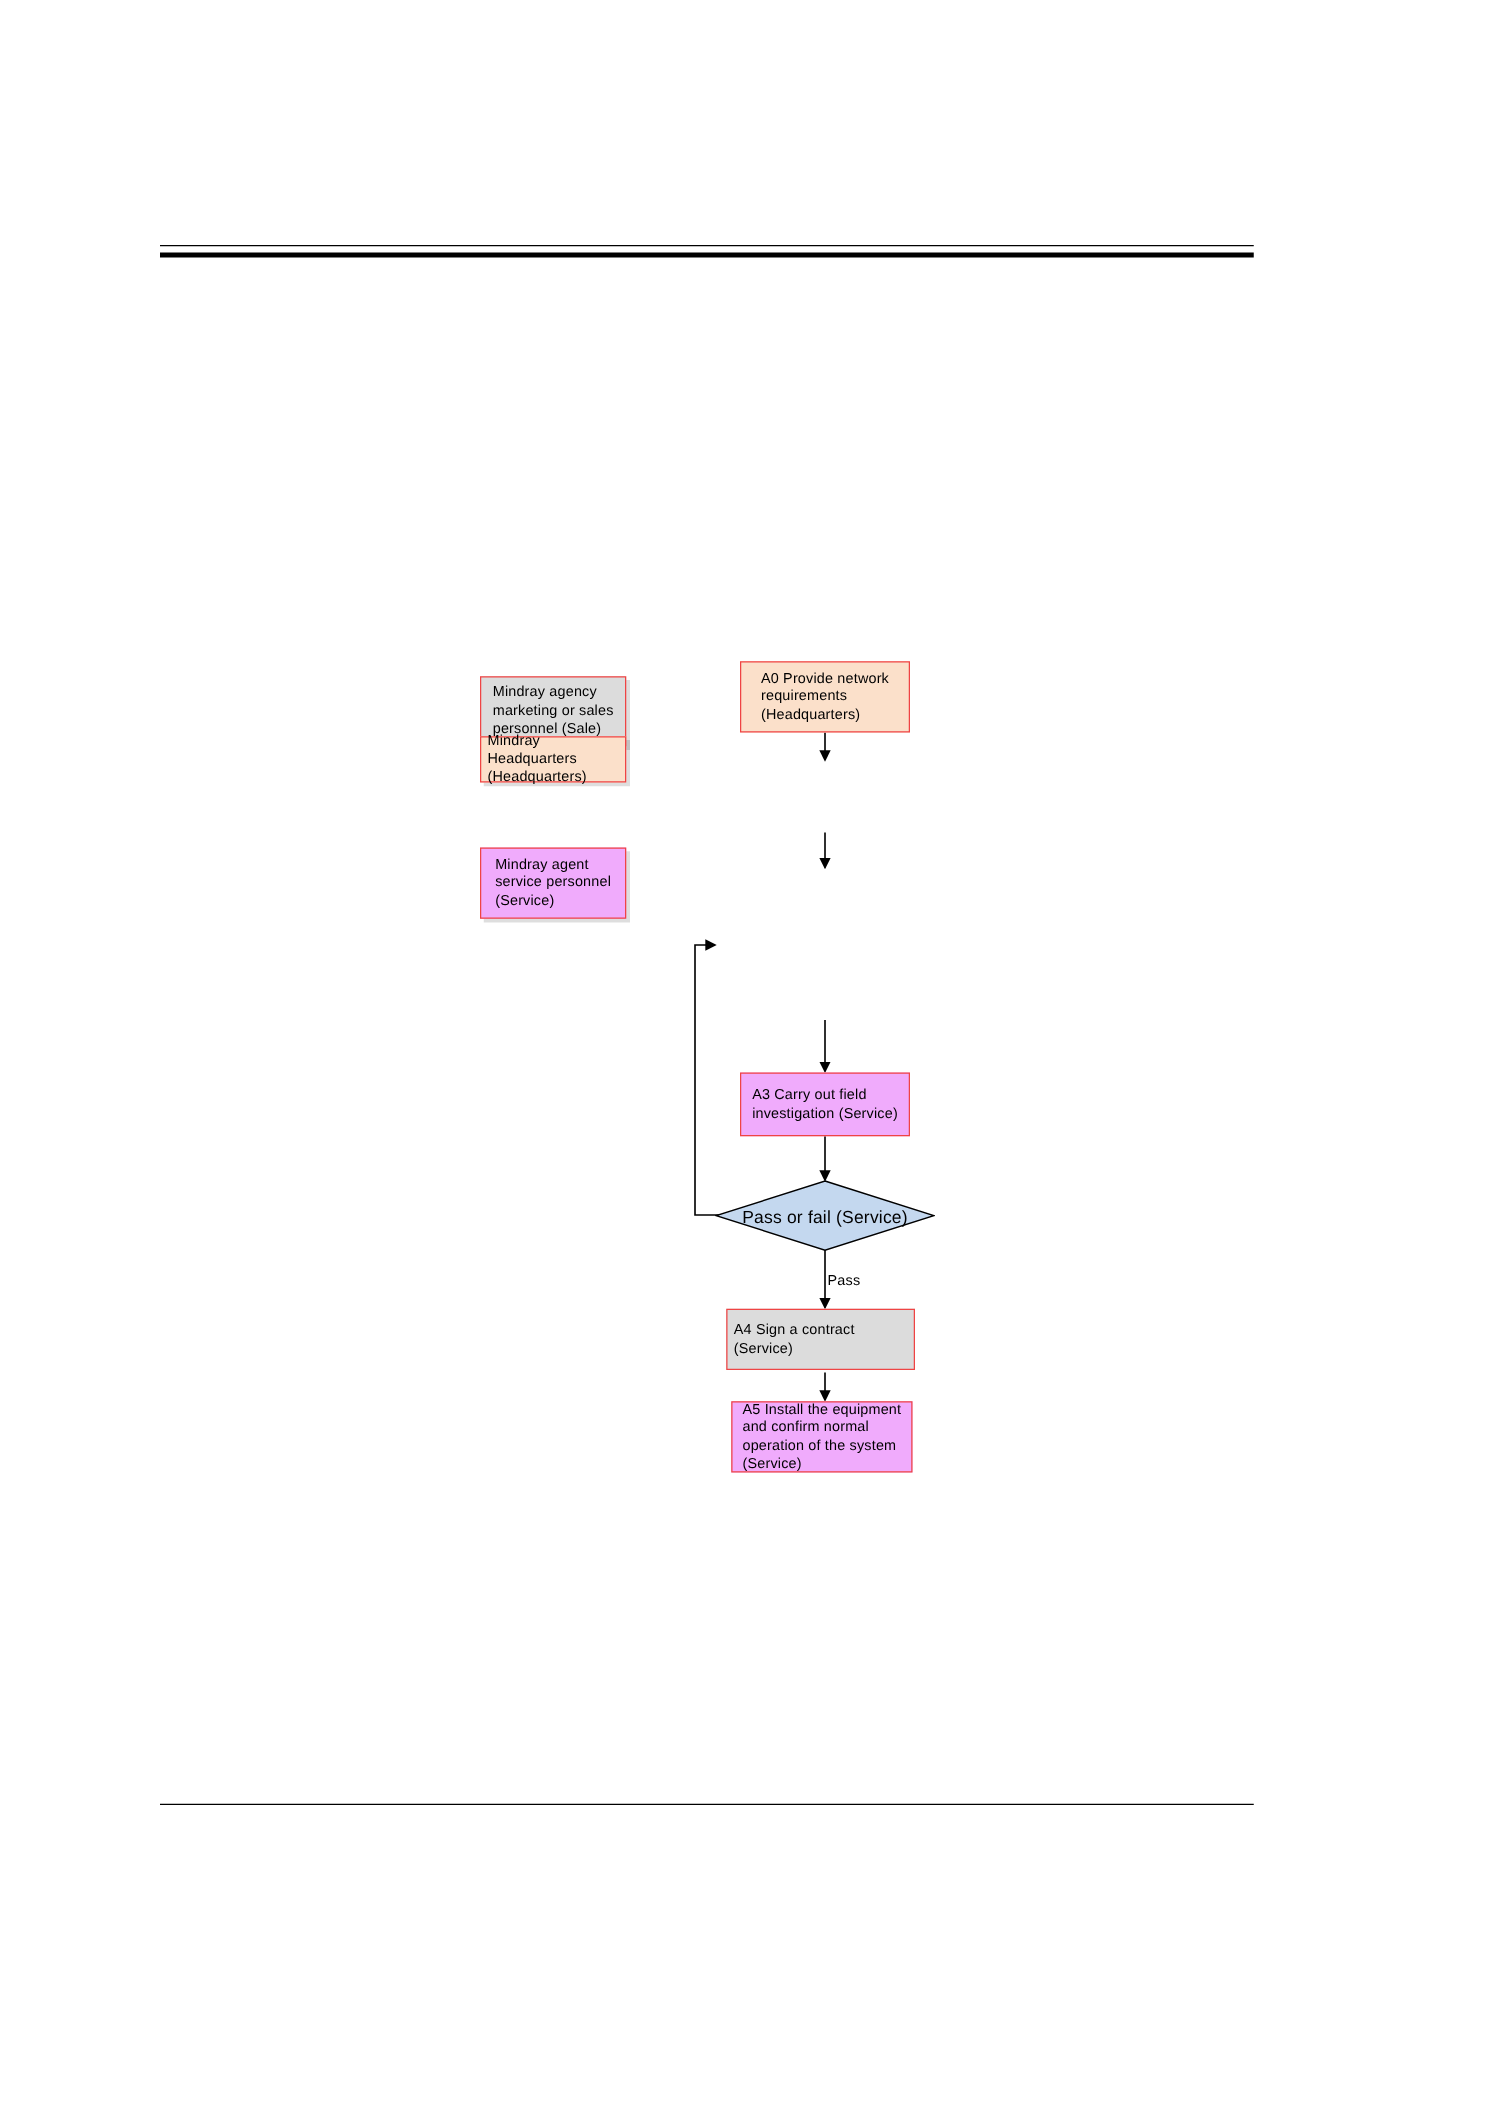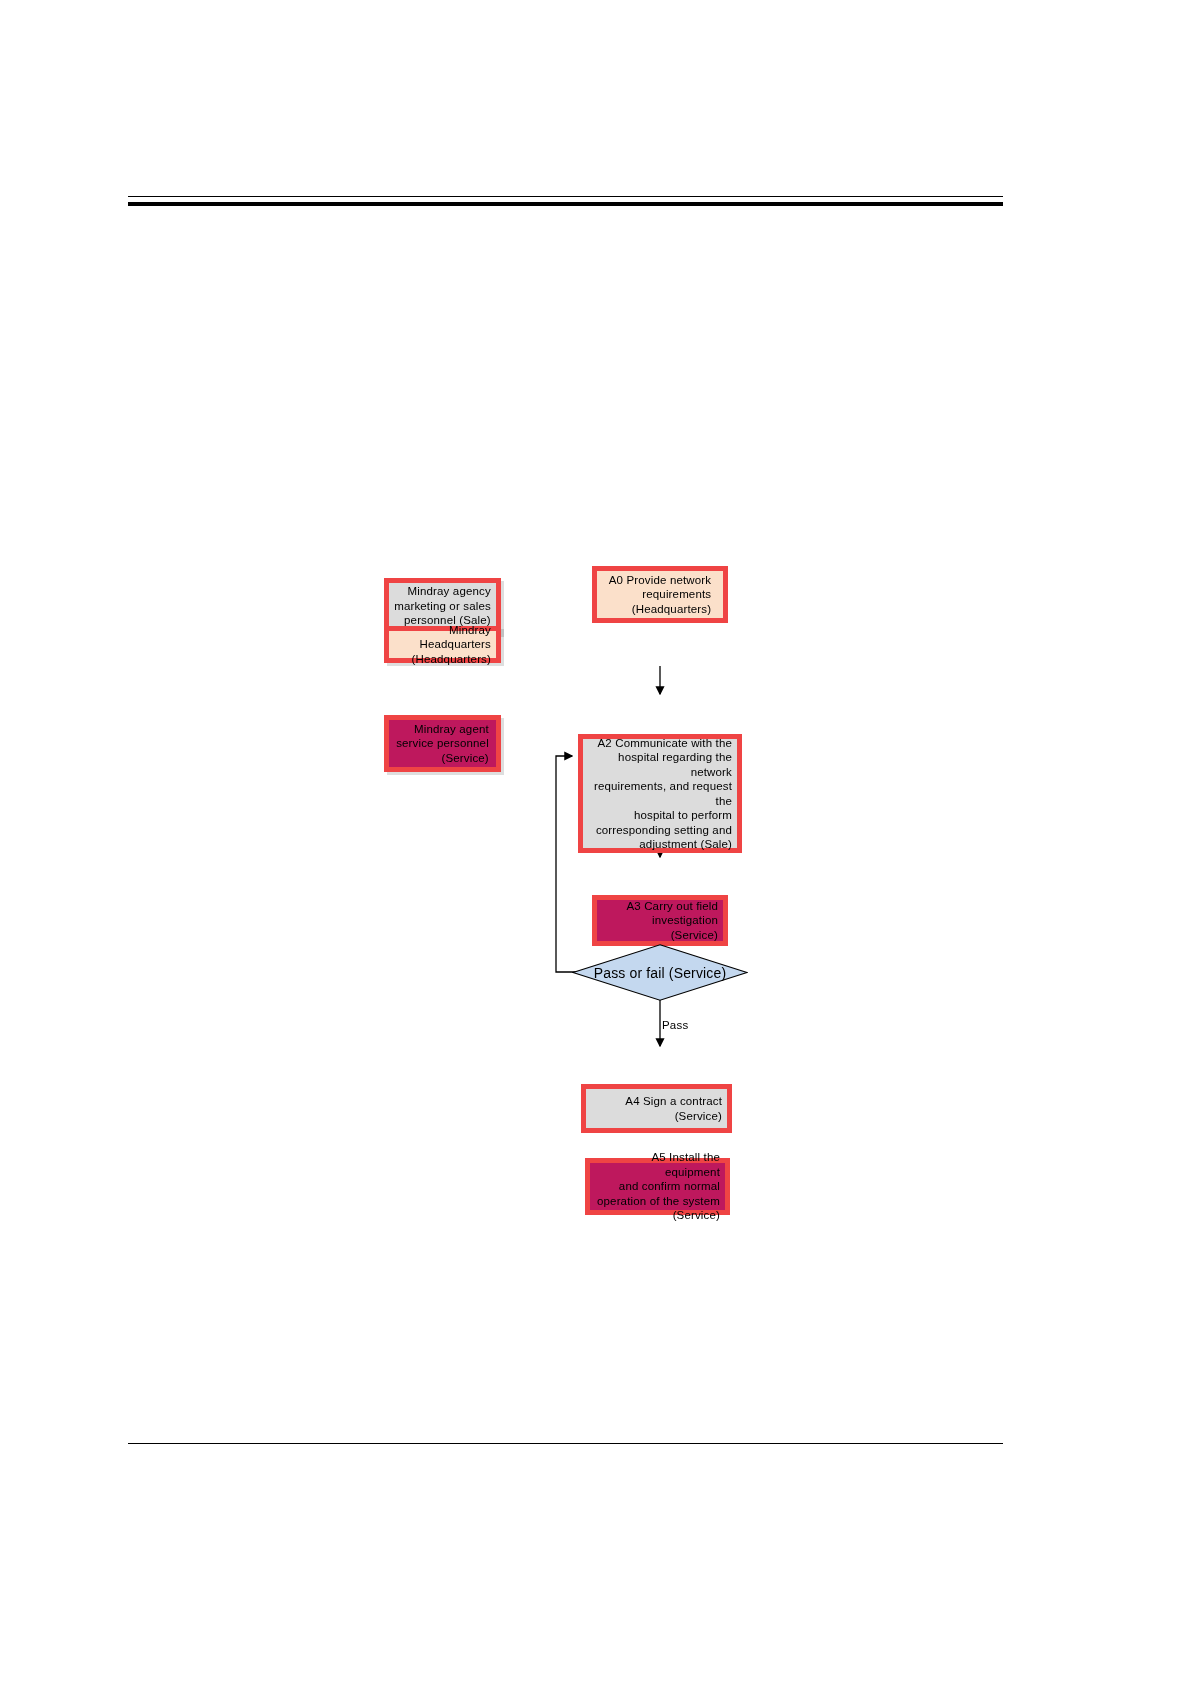--- a/index.html
+++ b/index.html
@@ -41,39 +41,38 @@
     left: 0;
     top: 0;
     width: 1191px;
     height: 1684px;
   }
 
   
   .node {
     position: absolute;
     box-sizing: border-box;
-    border: 5px solid #ef4444;
+    border: 1px solid #ef4444;
     display: flex;
     align-items: center;
     justify-content: center;
-    text-align: right;
+    text-align: left;
     font-size: 11.5px;
     line-height: 14.5px;
     letter-spacing: 0.15px;
     color: #000;
     padding: 2px 5px;
     white-space: pre-line;
-    margin-top: 37px;
   }
   .shadowed {
     box-shadow: 3px 3px 0 rgba(0,0,0,0.13);
   }
   .fill-gray   { background: #dcdcdc; }
   .fill-peach  { background: #fbe0ca; }
-  .fill-blue   { background: #be185d; }
+  .fill-blue   { background: #f0abfc; }
 
   
   .diamond-wrap {
     position: absolute;
   }
   .diamond-wrap svg { display: block; }
   .diamond-label {
     position: absolute;
     left: 0; top: 0;
     width: 100%; height: 100%;
@@ -141,26 +140,20 @@
 
   <div class="node fill-blue shadowed" style="left:384px; top:678px; width:117px; height:57px;">Mindray agent
 service personnel
 (Service)</div>
 
   <div class="node fill-peach" style="left:592px; top:529px; width:136px; height:57px;">A0 Provide network
 requirements
 (Headquarters)</div>
 
 
-  <div class="node fill-gray" style="left:578px; top:697px; width:164px; height:119px;">A2 Communicate with the
-hospital regarding the network
-requirements, and request the
-hospital to perform
-corresponding setting and
-adjustment (Sale)</div>
 
   <div class="node fill-blue" style="left:592px; top:858px; width:136px; height:51px;">A3 Carry out field
 investigation (Service)</div>
 
   <div class="diamond-wrap" style="left:572px; top:944px; width:176px; height:57px;">
     <svg width="176" height="57" viewBox="0 0 176 57">
       <polygon points="88,0.8 175,28.5 88,56.2 1,28.5" fill="#c4d8ef" stroke="#000" stroke-width="1.2"></polygon>
     </svg>
     <div class="diamond-label">Pass or fail (Service)</div>
   </div>

